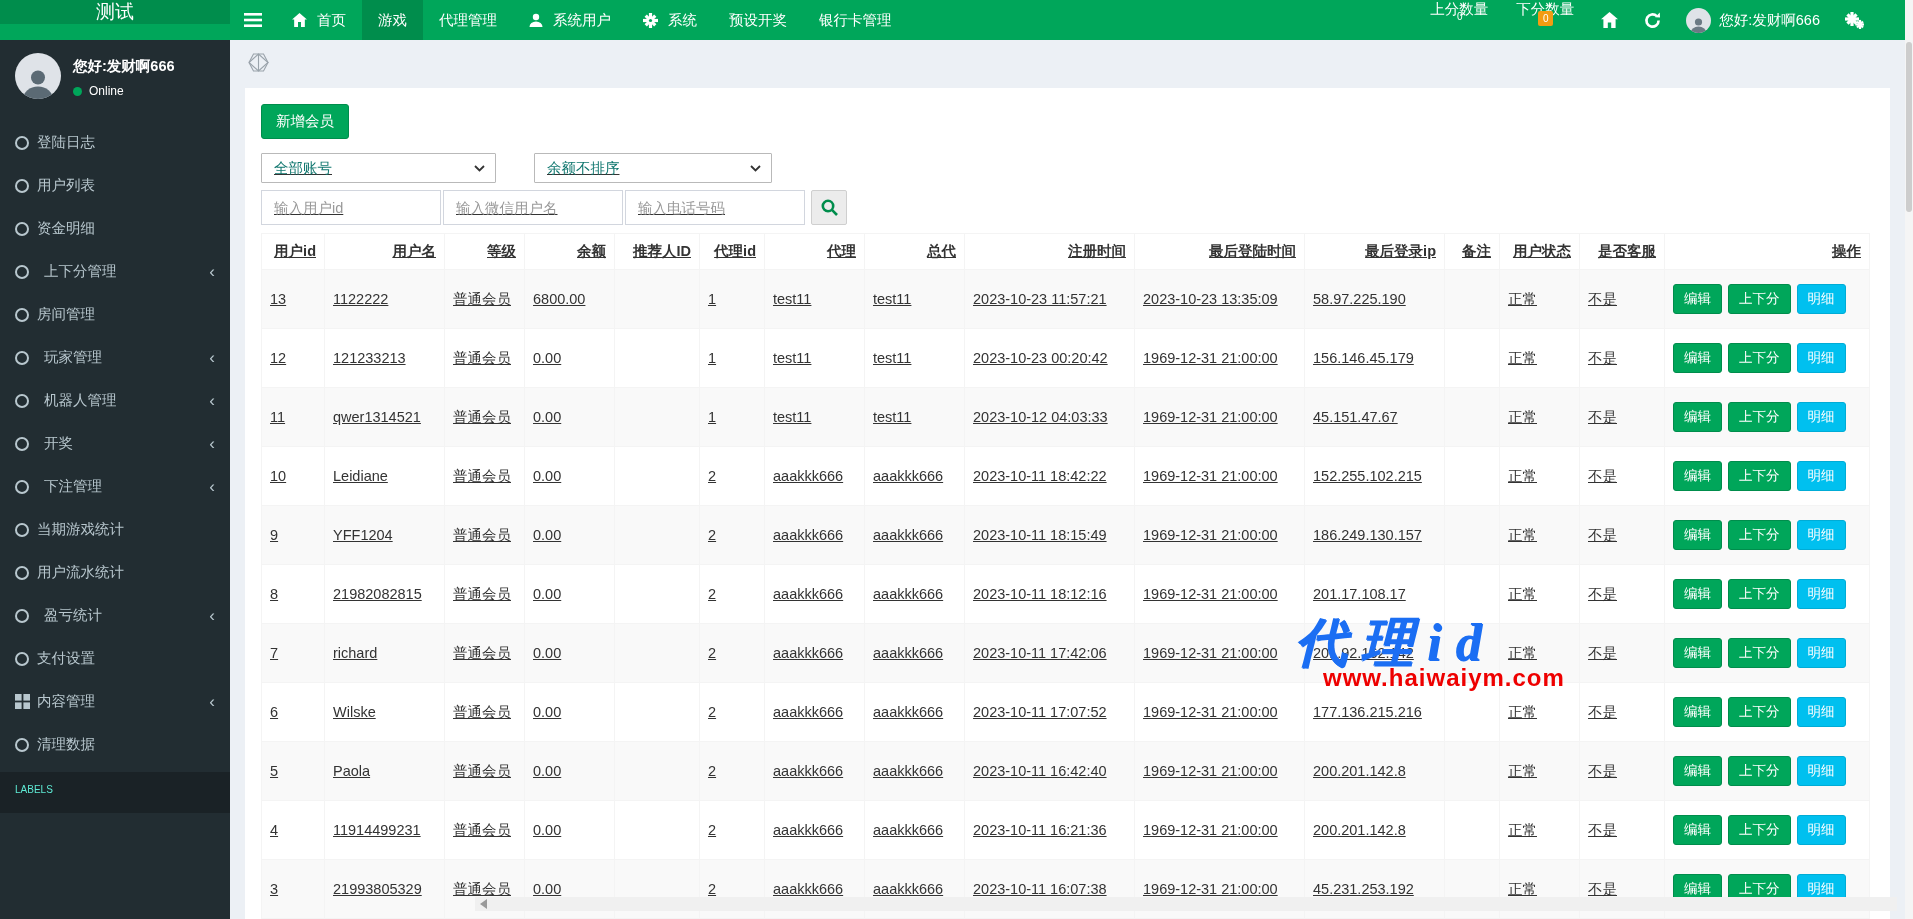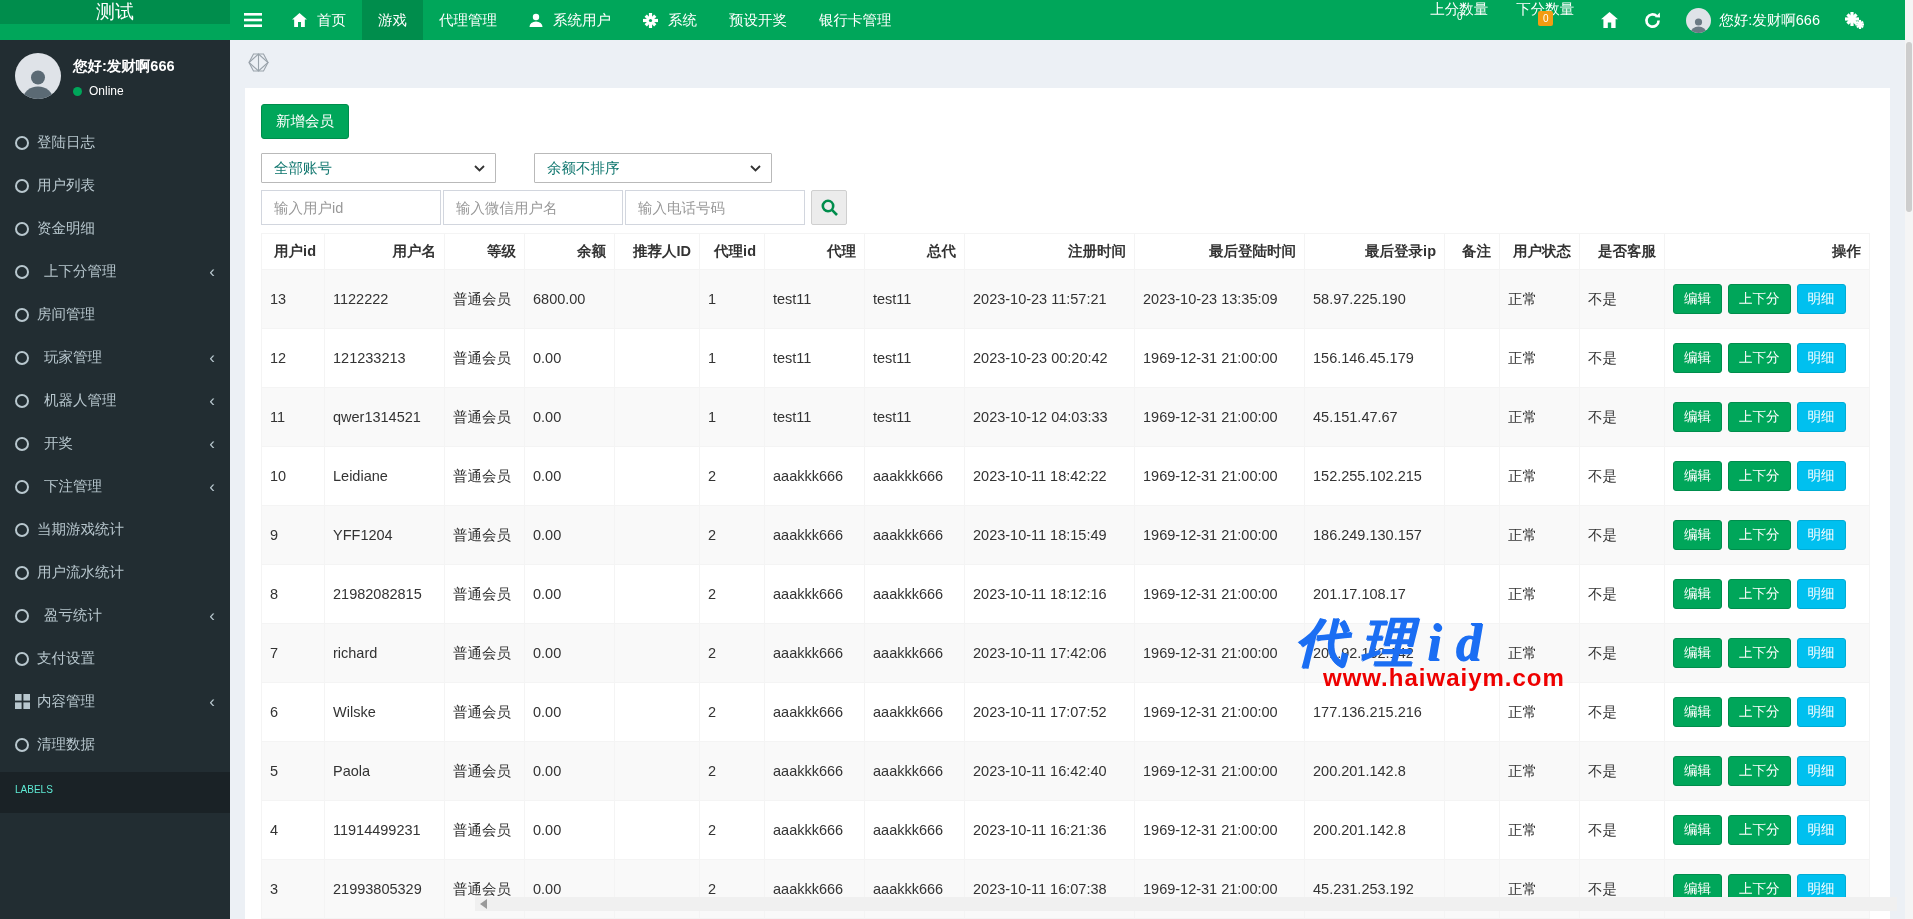--- a/index.html
+++ b/index.html
@@ -37,21 +37,21 @@
   .side-menu { margin-top:12px; }
   .side-item { display:flex; align-items:center; height:43px; padding:0 15px; color:#b8c7ce; font-size:14.5px; cursor:pointer; }
   .side-item .li-icon { flex:0 0 22px; display:flex; align-items:center; }
   .circle-o { width:14px; height:14px; border:2px solid #b8c7ce; border-radius:50%; display:inline-block; }
   .side-label { white-space:nowrap; }
   .side-label.indent { margin-left:7px; }
   .side-chevron { margin-left:auto; font-size:17px; line-height:1; color:#b8c7ce; }
   .labels-header { margin-top:6px; background:#1a2226; color:#5eead4; font-size:10px; padding:12px 15px; height:41px; }
 
   
-  .content { position:absolute; top:40px; left:230px; width:1675px; height:879px; background:#ecf0f5; }
+  .content { position:absolute; top:40px; left:230px; width:1675px; height:879px; background:#ecf0f5;text-decoration:underline; }
   .content-header { height:48px; display:flex; align-items:center; padding-left:18px; }
   .card { background:#fff; margin:0 15px 0 15px; min-height:805px; padding:16px; position:relative; }
   .btn { display:inline-block; border-radius:3px; color:#fff; text-align:center; cursor:pointer; border:1px solid transparent; }
   .btn-add { background:#00a65a; border-color:#008d4c; font-size:14.5px; padding:7px 14px; }
   .filter-row { margin-top:14px; display:flex; }
   .select { width:235px; height:30px; border:1px solid #b9b9b9; border-radius:1px; background:#fff; display:flex; align-items:center; justify-content:space-between; padding:0 10px 0 12px; font-size:14.5px; color:#0f766e; cursor:pointer; }
   .select + .select { margin-left:38px; width:238px; }
   .input-row { margin-top:7px; display:flex; align-items:stretch; }
   .tin { width:180px; height:35px; border:1px solid #d2d6de; padding:0 12px; font-size:14.5px; color:#333; background:#fff; margin-right:2px; }
   .tin::placeholder { color:#999; opacity:1; }

